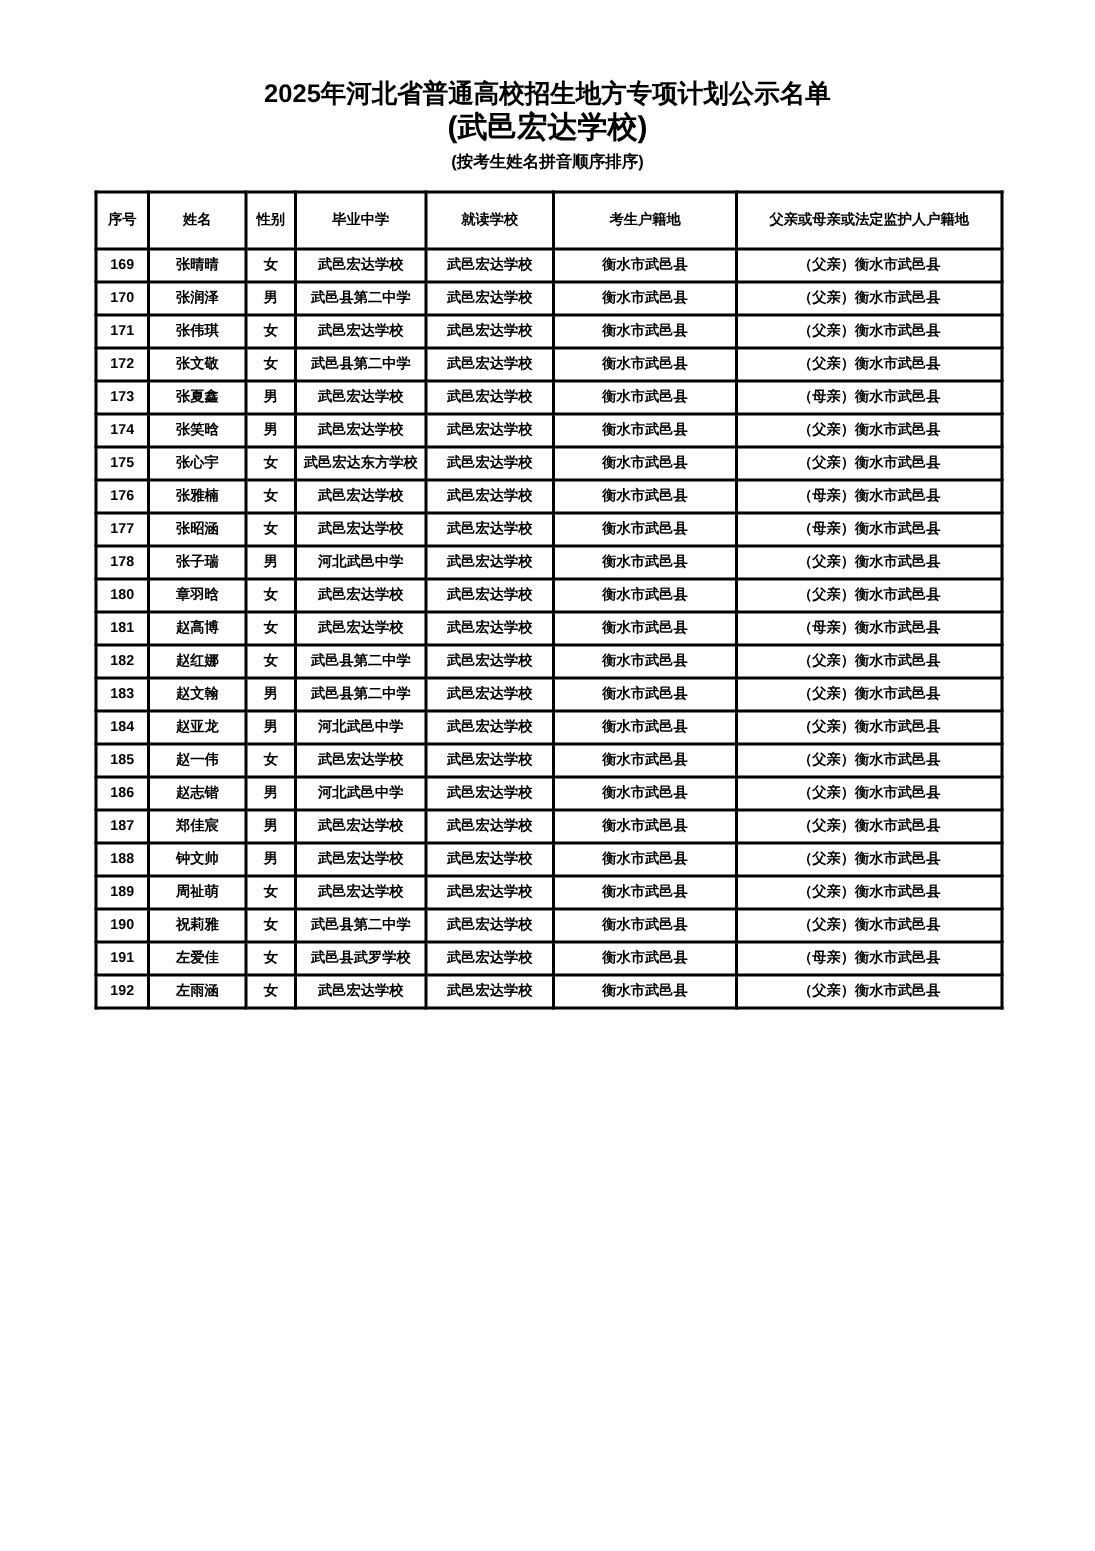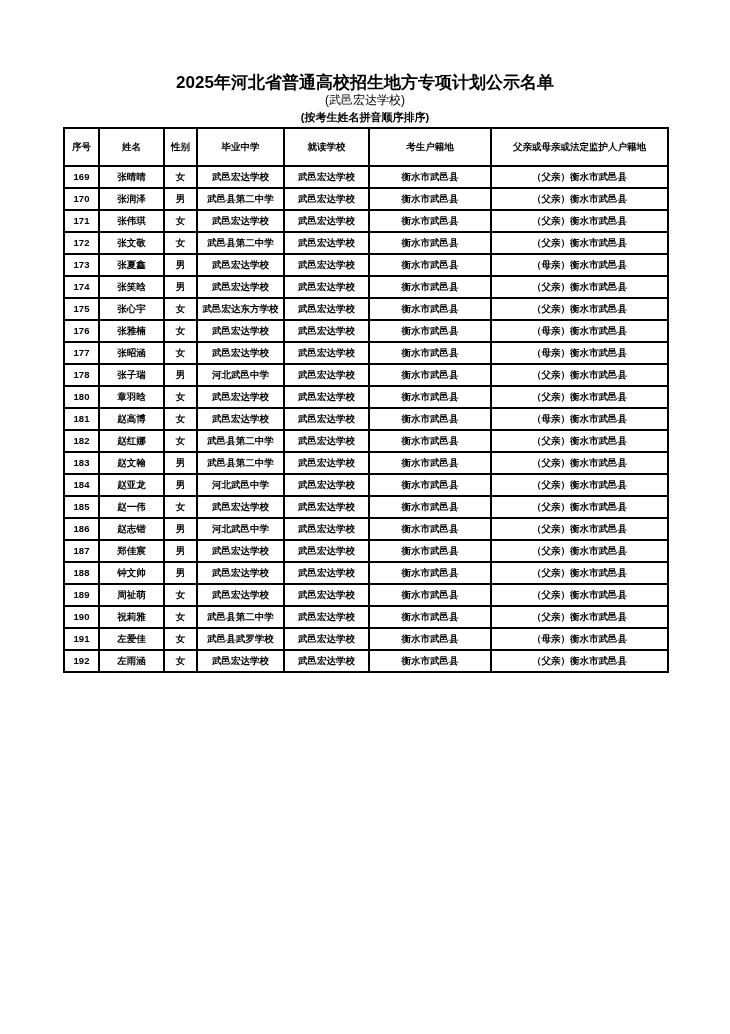--- a/index.html
+++ b/index.html
@@ -10,30 +10,30 @@
     font-family: "Liberation Sans", "DejaVu Sans", sans-serif;
   }
   .page {
     position: relative;
     width: 730px;
     height: 1034px;
     background: #ffffff;
     overflow: hidden;
   }
   .doc-title {
-    padding-top: 72px;
+    padding-top: 52px;
     text-align: center;
     font-size: 17px;
     font-weight: bold;
     line-height: 1.25;
   }
   .doc-subtitle {
     text-align: center;
-    font-size: 12px;
-    font-weight: normal;
+    font-size: 20px;
+    font-weight: bold;
     line-height: 1.25;
   }
   .doc-note {
     text-align: center;
     font-size: 11px;
     font-weight: bold;
     margin-top: 2px;
   }
   table.roster {
     position: absolute;

